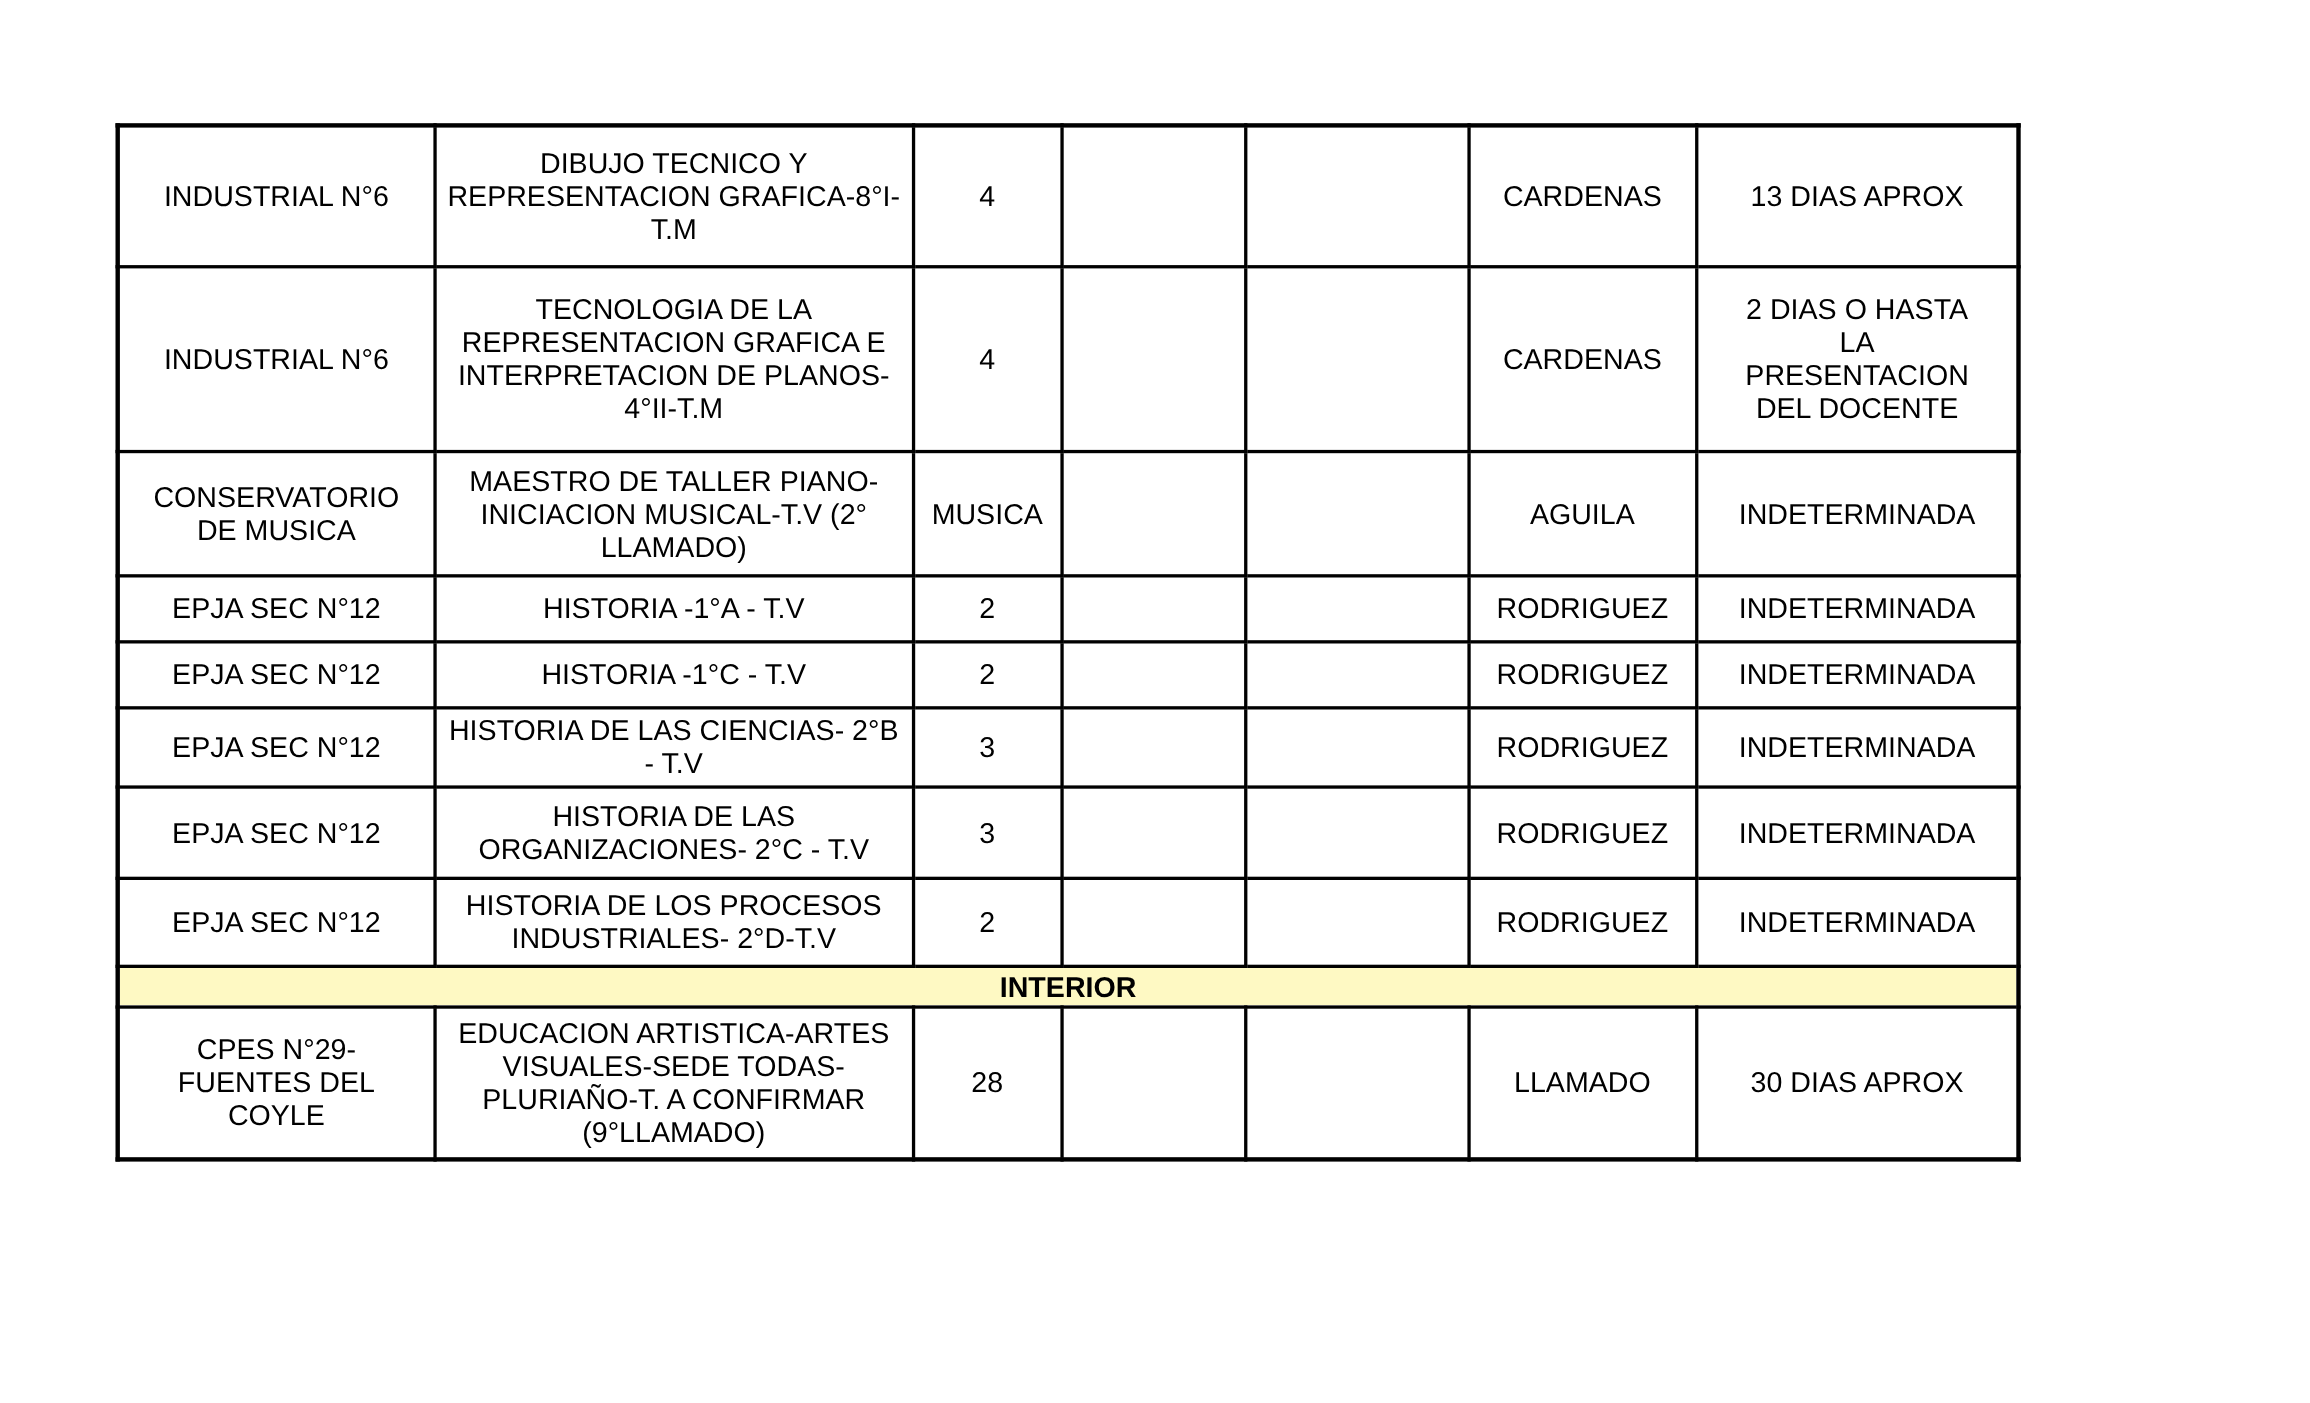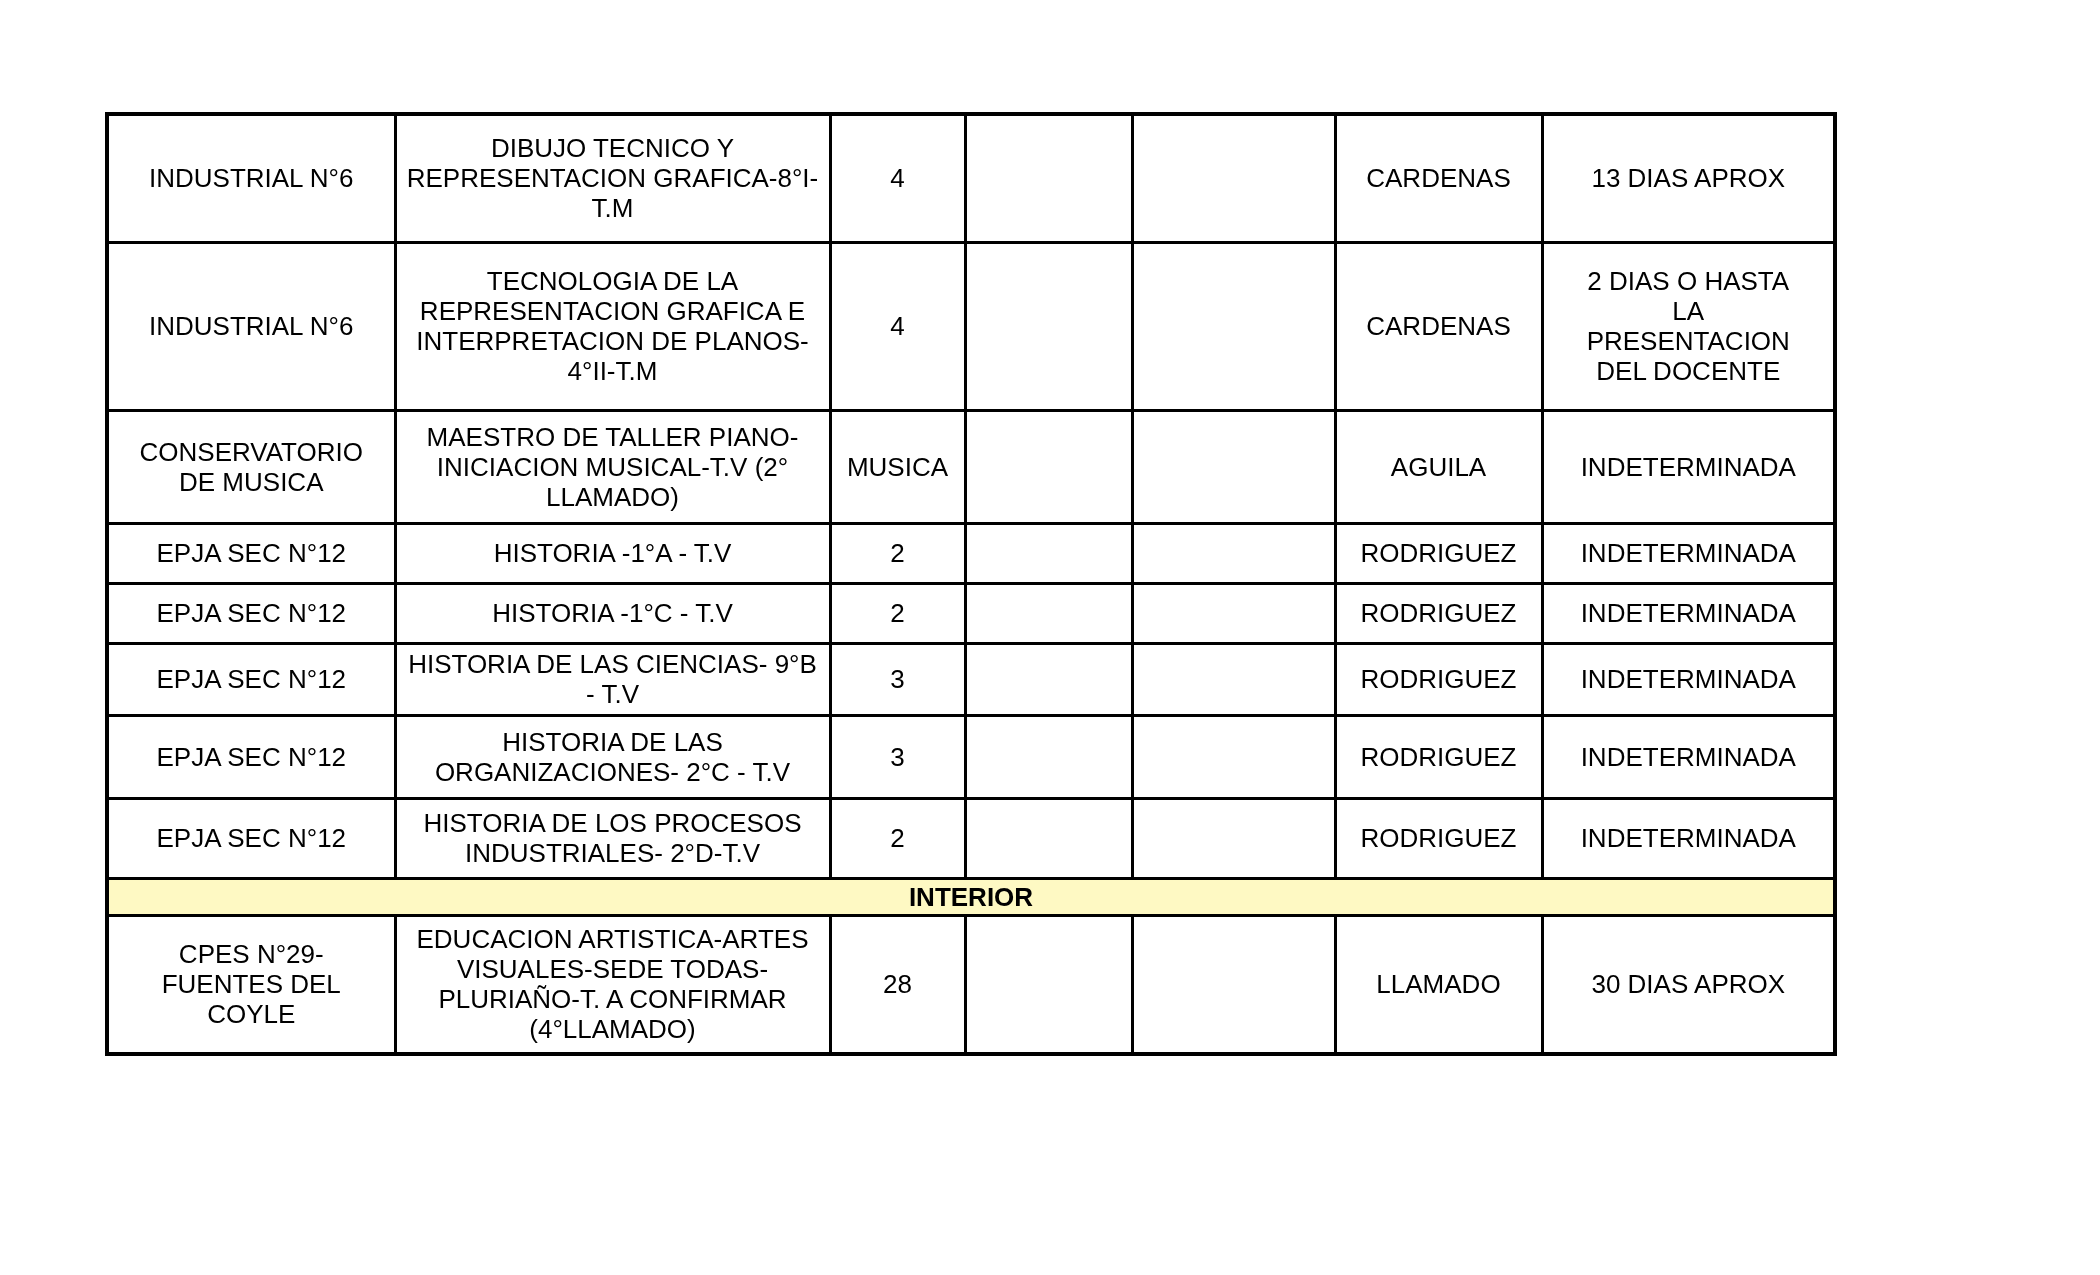--- a/index.html
+++ b/index.html
@@ -121,21 +121,21 @@
           <td>EPJA SEC N°12</td>
           <td>HISTORIA -1°C - T.V</td>
           <td>2</td>
           <td></td>
           <td></td>
           <td>RODRIGUEZ</td>
           <td>INDETERMINADA</td>
         </tr>
         <tr class="r5">
           <td>EPJA SEC N°12</td>
-          <td>HISTORIA DE LAS CIENCIAS- 9°B
+          <td>HISTORIA DE LAS CIENCIAS- 2°B
 - T.V</td>
           <td>3</td>
           <td></td>
           <td></td>
           <td>RODRIGUEZ</td>
           <td>INDETERMINADA</td>
         </tr>
         <tr class="r6">
           <td>EPJA SEC N°12</td>
           <td>HISTORIA DE LAS
@@ -159,21 +159,21 @@
         <tr class="r8">
           <td colspan="7" class="separator-cell">INTERIOR</td>
         </tr>
         <tr class="r9">
           <td>CPES N°29-
 FUENTES DEL
 COYLE</td>
           <td>EDUCACION ARTISTICA-ARTES
 VISUALES-SEDE TODAS-
 PLURIAÑO-T. A CONFIRMAR
-(4°LLAMADO)</td>
+(9°LLAMADO)</td>
           <td>28</td>
           <td></td>
           <td></td>
           <td>LLAMADO</td>
           <td>30 DIAS APROX</td>
         </tr>
       </tbody>
   </table>
 </div>
 

